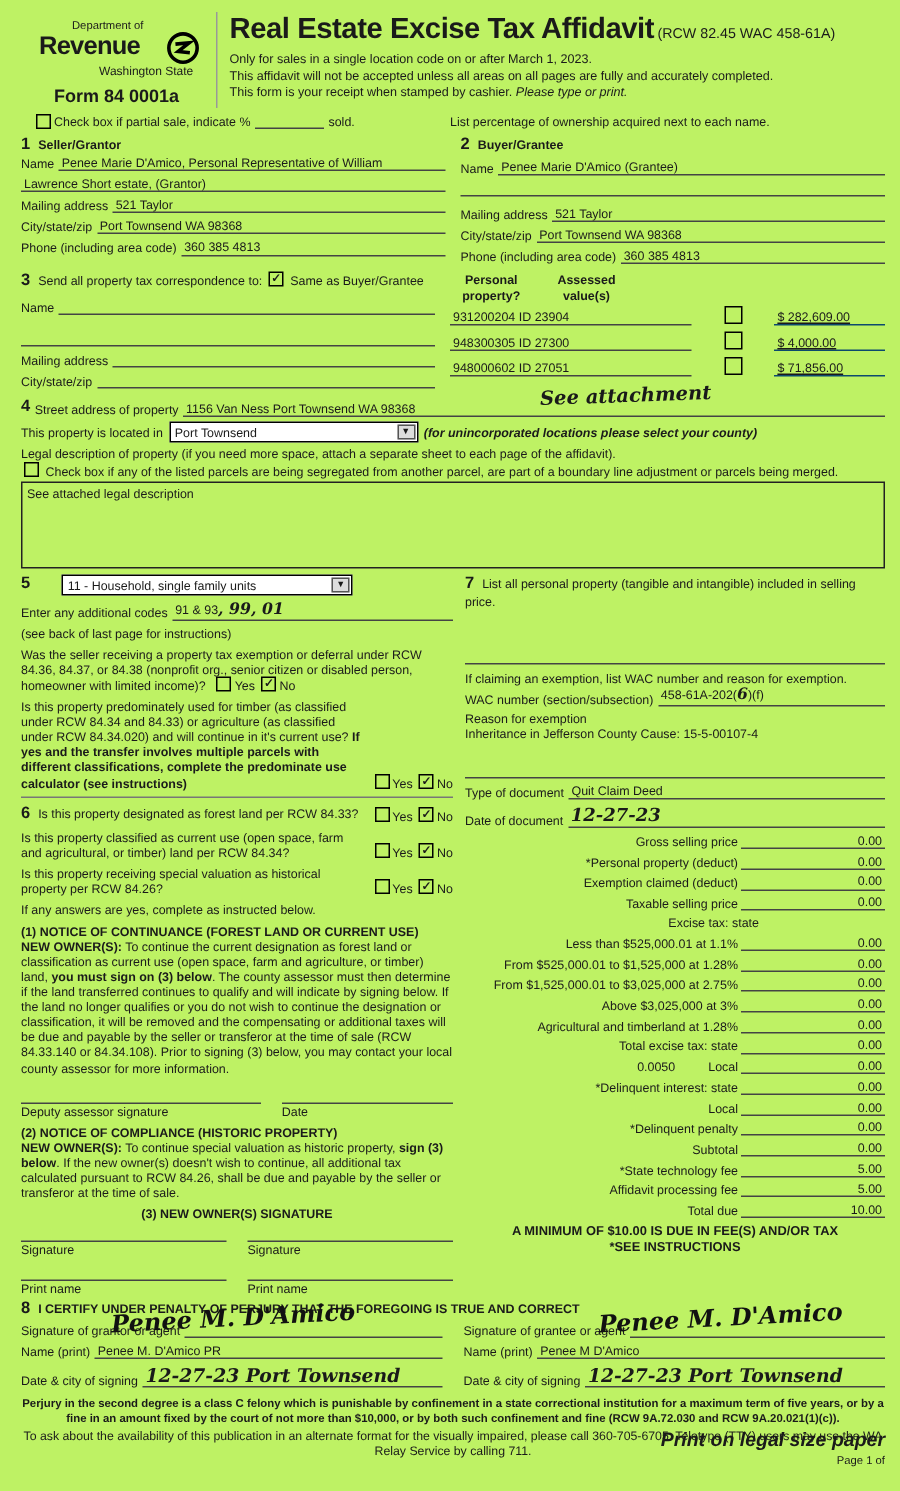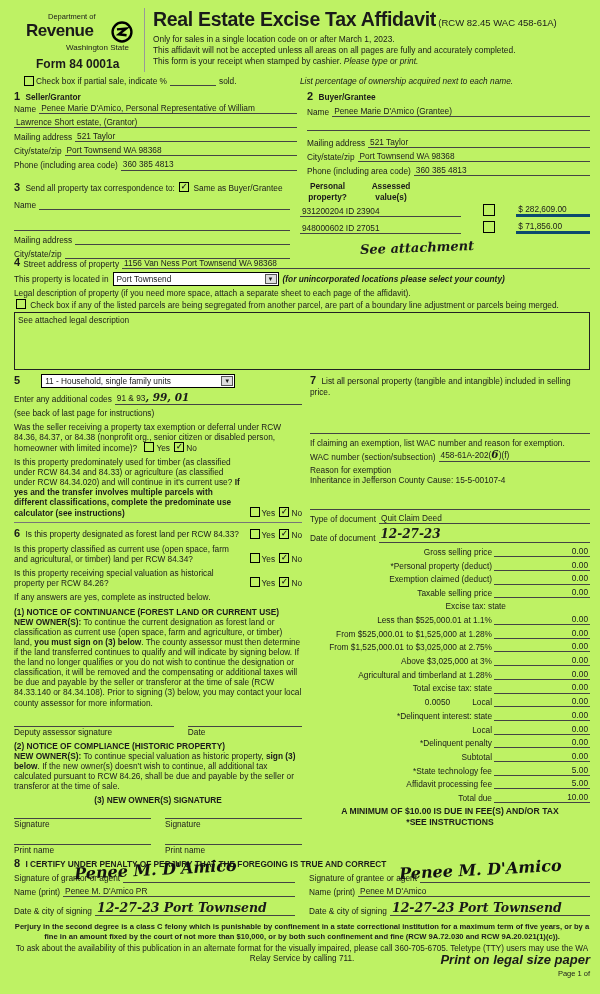--- a/index.html
+++ b/index.html
@@ -35,21 +35,21 @@
   .cols{display:flex;gap:10px;}
   .col{flex:1;min-width:0;}
   
   .ptable{width:290px;flex:0 0 290px;}
   .phead{display:flex;font-weight:bold;text-align:center;margin-bottom:2px;}
   .ph1{width:160px;}.ph2{width:55px;}.ph3{width:72px;}
   .prow{display:flex;align-items:flex-end;margin-bottom:4px;}
   .pnum{width:160px;border-bottom:1px solid #444;padding-left:2px;}
   .pchk{width:55px;text-align:center;}
   .pchk .cb{width:10px;height:10px;line-height:10px;}
-  .pval{width:72px;border-bottom:3px solid #0c4a6e;padding-left:2px;}
+  .pval{width:72px;border-bottom:1px solid #0c4a6e;padding-left:2px;text-decoration:underline;}
   .attach{font-family:"DejaVu Serif",serif;font-style:italic;font-weight:bold;font-size:13px;
           transform:rotate(-2deg);margin:0 0 0 60px;}
   
   .sel{border:1.6px solid #000;display:inline-flex;justify-content:space-between;align-items:center;
        padding:1px 1px 1px 3px;vertical-align:middle;background:#fff;}
   .sel .arrow{border:1px solid #555;background:#ddd;font-size:6px;line-height:8px;width:10px;
        text-align:center;margin-left:4px;}
   
   .legalbox{border:1.2px solid #222;height:52px;padding:2px 3px;margin:1px 0 4px 0;}
   
@@ -115,21 +115,21 @@
       </div>
     </div>
   </div>
 
   <div style="display:flex;margin:2px 0 4px 8px;">
     <span class="cb"></span>
     <span>Check box if partial sale, indicate %</span>
     <span style="display:inline-block;width:46px;border-bottom:1px solid #444;margin:0 3px;"></span>
     <span>sold.</span>
     <span style="flex:1"></span>
-    <span style="width:290px;font-style:italic;">List percentage of ownership acquired next to each name.</span>
+    <span style="width:290px;">List percentage of ownership acquired next to each name.</span>
   </div>
 
   <div class="cols">
     <div class="col">
       <div><span class="secnum">1</span>
            <span class="sectitle">Seller/Grantor</span></div>
       <div class="f">
           <span class="lbl">Name</span>
         <span class="u">Penee Marie D'Amico, Personal Representative of William</span>
         </div>
@@ -200,20 +200,25 @@
       <div class="phead">
         <div class="ph2">Personal property?</div>
         <div class="ph3">Assessed value(s)</div>
       </div>
       <div class="prow">
         <span class="pnum">931200204 ID 23904</span>
         <span class="pchk"><span class="cb"></span></span>
         <span class="pval">$ 282,609.00</span>
       </div>
       <div class="prow">
+        <span class="pnum">948300305 ID 27300</span>
+        <span class="pchk"><span class="cb"></span></span>
+        <span class="pval">$ 4,000.00</span>
+      </div>
+      <div class="prow">
         <span class="pnum">948000602 ID 27051</span>
         <span class="pchk"><span class="cb"></span></span>
         <span class="pval">$ 71,856.00</span>
       </div>
       <div class="attach">See attachment</div>
     </div>
   </div>
 
   <div style="margin-top:-6px;">
     <div class="f">

